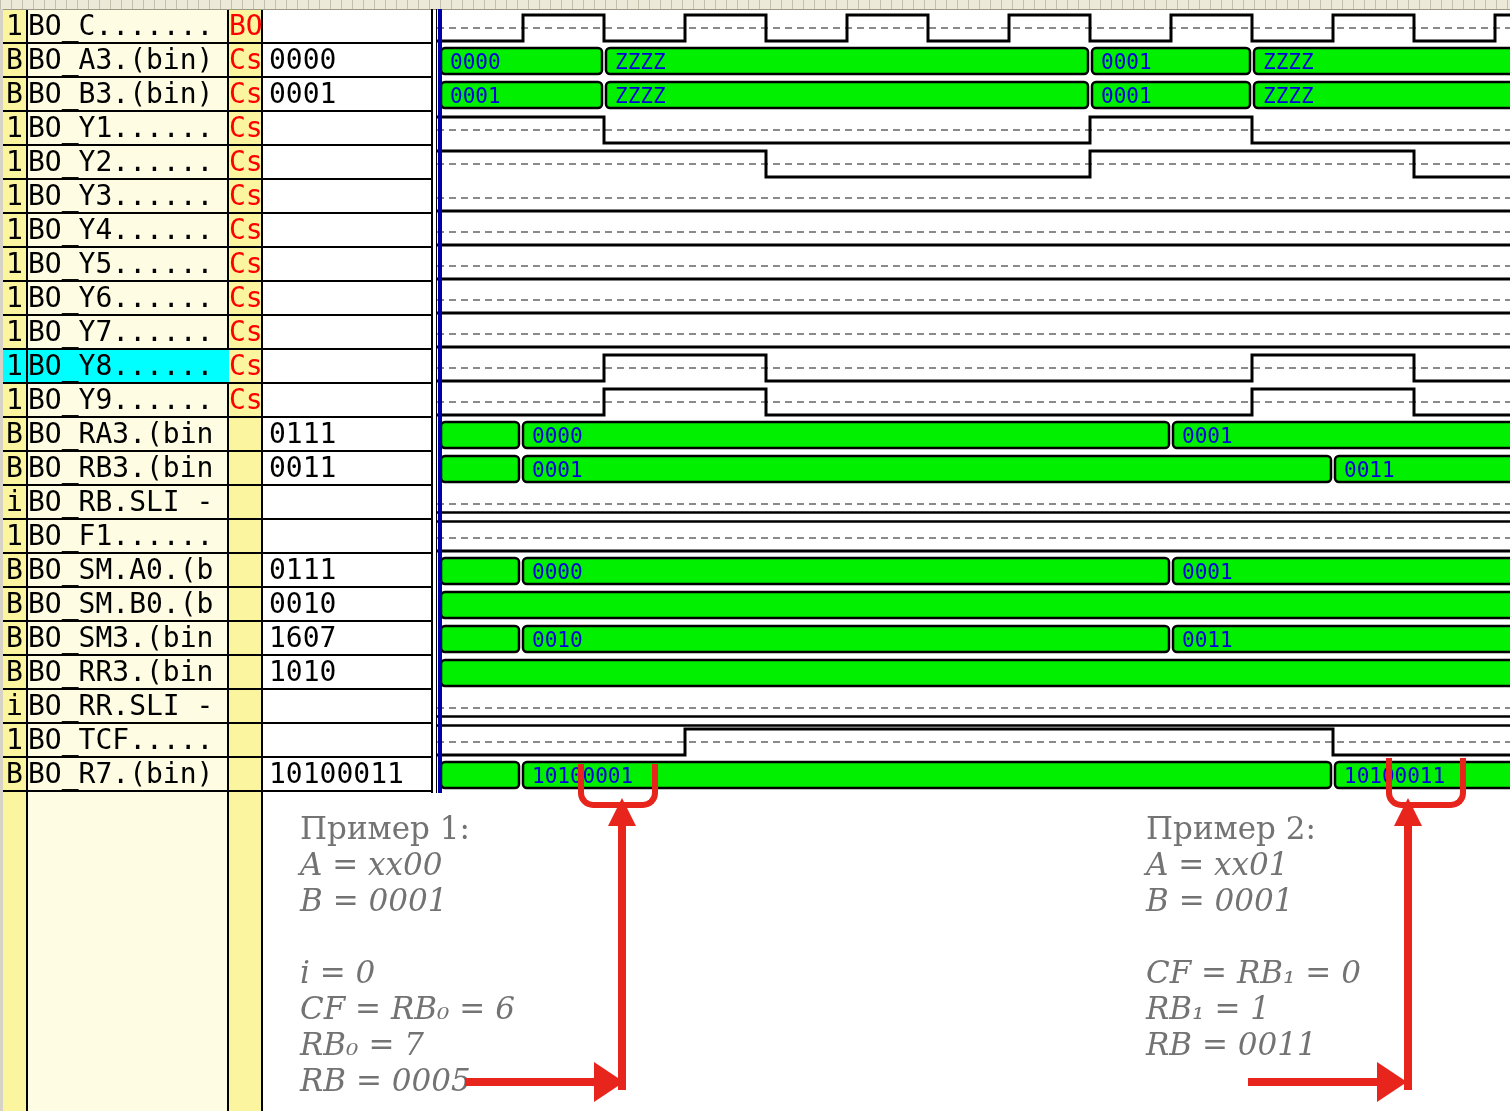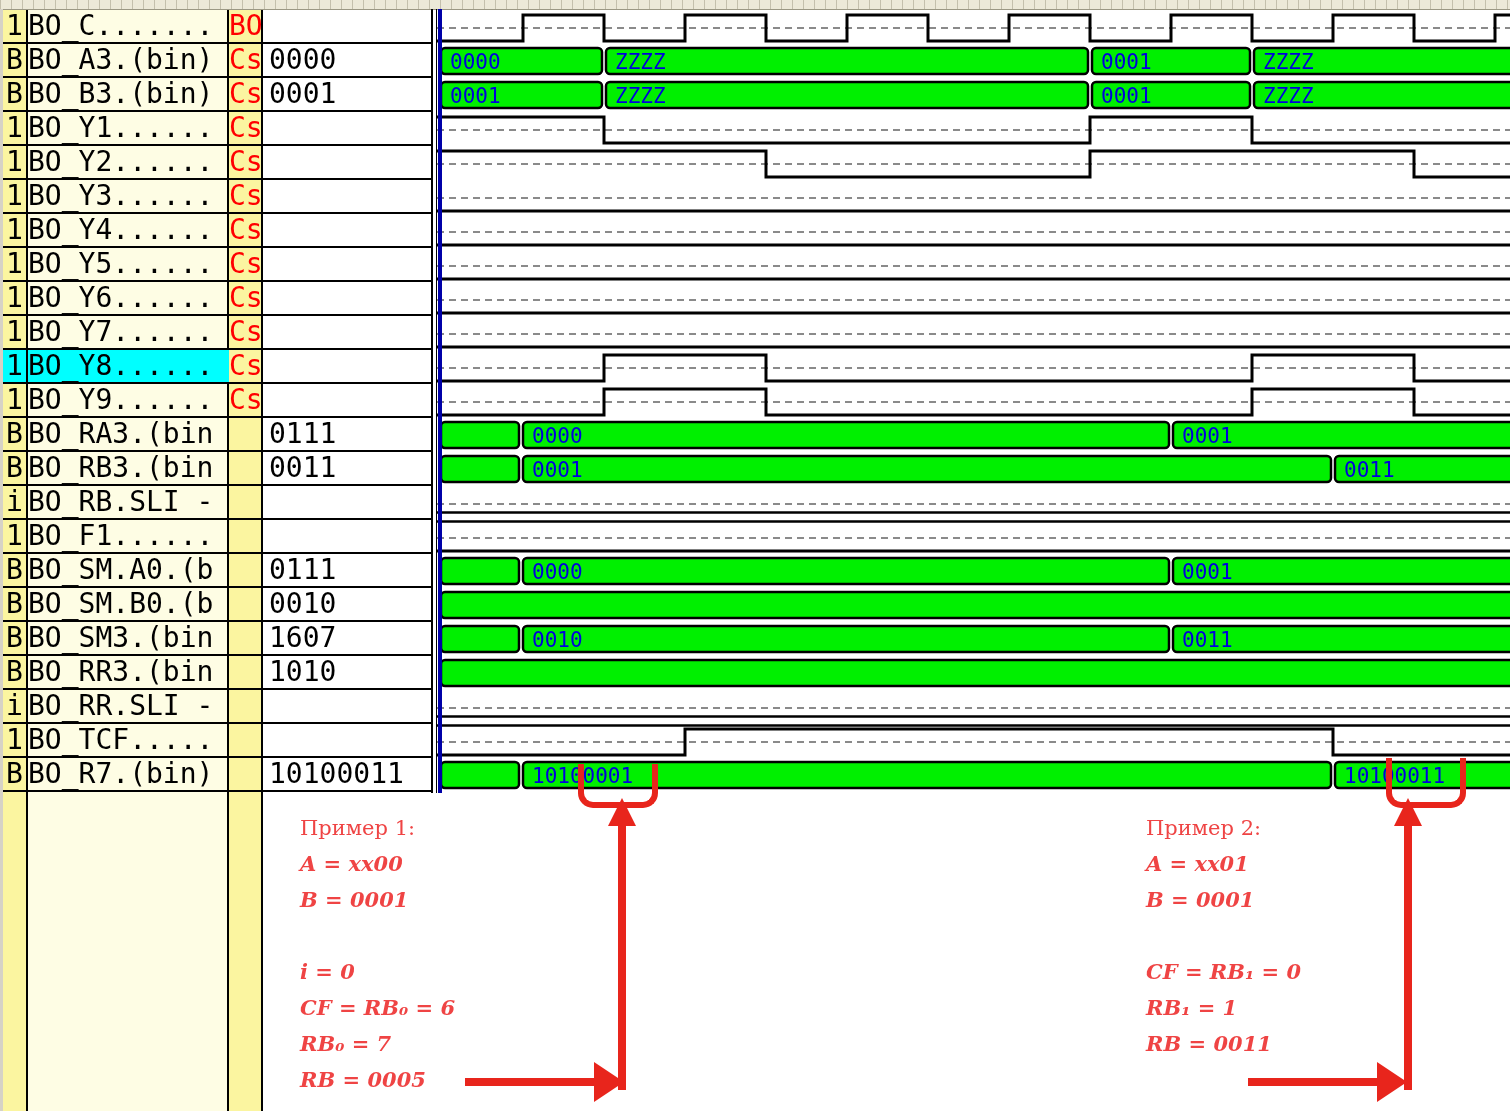--- a/index.html
+++ b/index.html
@@ -27,24 +27,24 @@
   .c-type{left:0;width:23px;text-align:center;}
   .c-name{left:25px;width:201px;}
   .c-tag{left:226px;width:36px;color:#FF0000;}
   .c-val{left:263px;width:165px;padding-left:3px;}
   .hl .c-type,.hl .c-name{background:#00FFFF;}
   
   #wave-wrap{position:absolute;left:437px;top:9px;width:1073px;height:784px;}
   #cursor{position:absolute;left:438px;top:9px;width:4px;height:784px;background:#0000A8;}
   .buslabel{font-family:"DejaVu Sans Mono",monospace;font-size:21px;fill:#0000DC;}
   
-  .example{position:absolute;width:420px;color:#ef4444;
-           font-family:"DejaVu Serif",serif;font-size:21px;line-height:36px;white-space:pre;}
+  .example{position:absolute;width:420px;color:#737373;
+           font-family:"DejaVu Serif",serif;font-size:31px;line-height:36px;white-space:pre;}
   .example .ln{height:36px;}
-  .example .formula{font-style:italic;font-weight:bold;}
+  .example .formula{font-style:italic;}
   
   .bracket{position:absolute;border-left:6px solid #E8251C;border-right:6px solid #E8251C;
            border-bottom:6px solid #E8251C;border-radius:0 0 15px 15px;box-sizing:border-box;}
   .varrow{position:absolute;width:8px;background:#E8251C;}
   .harrow{position:absolute;height:8px;background:#E8251C;}
   .head-up{position:absolute;width:0;height:0;border-left:14px solid transparent;
            border-right:14px solid transparent;border-bottom:28px solid #E8251C;}
   .head-right{position:absolute;width:0;height:0;border-top:20px solid transparent;
               border-bottom:20px solid transparent;border-left:30px solid #E8251C;}
 </style>

